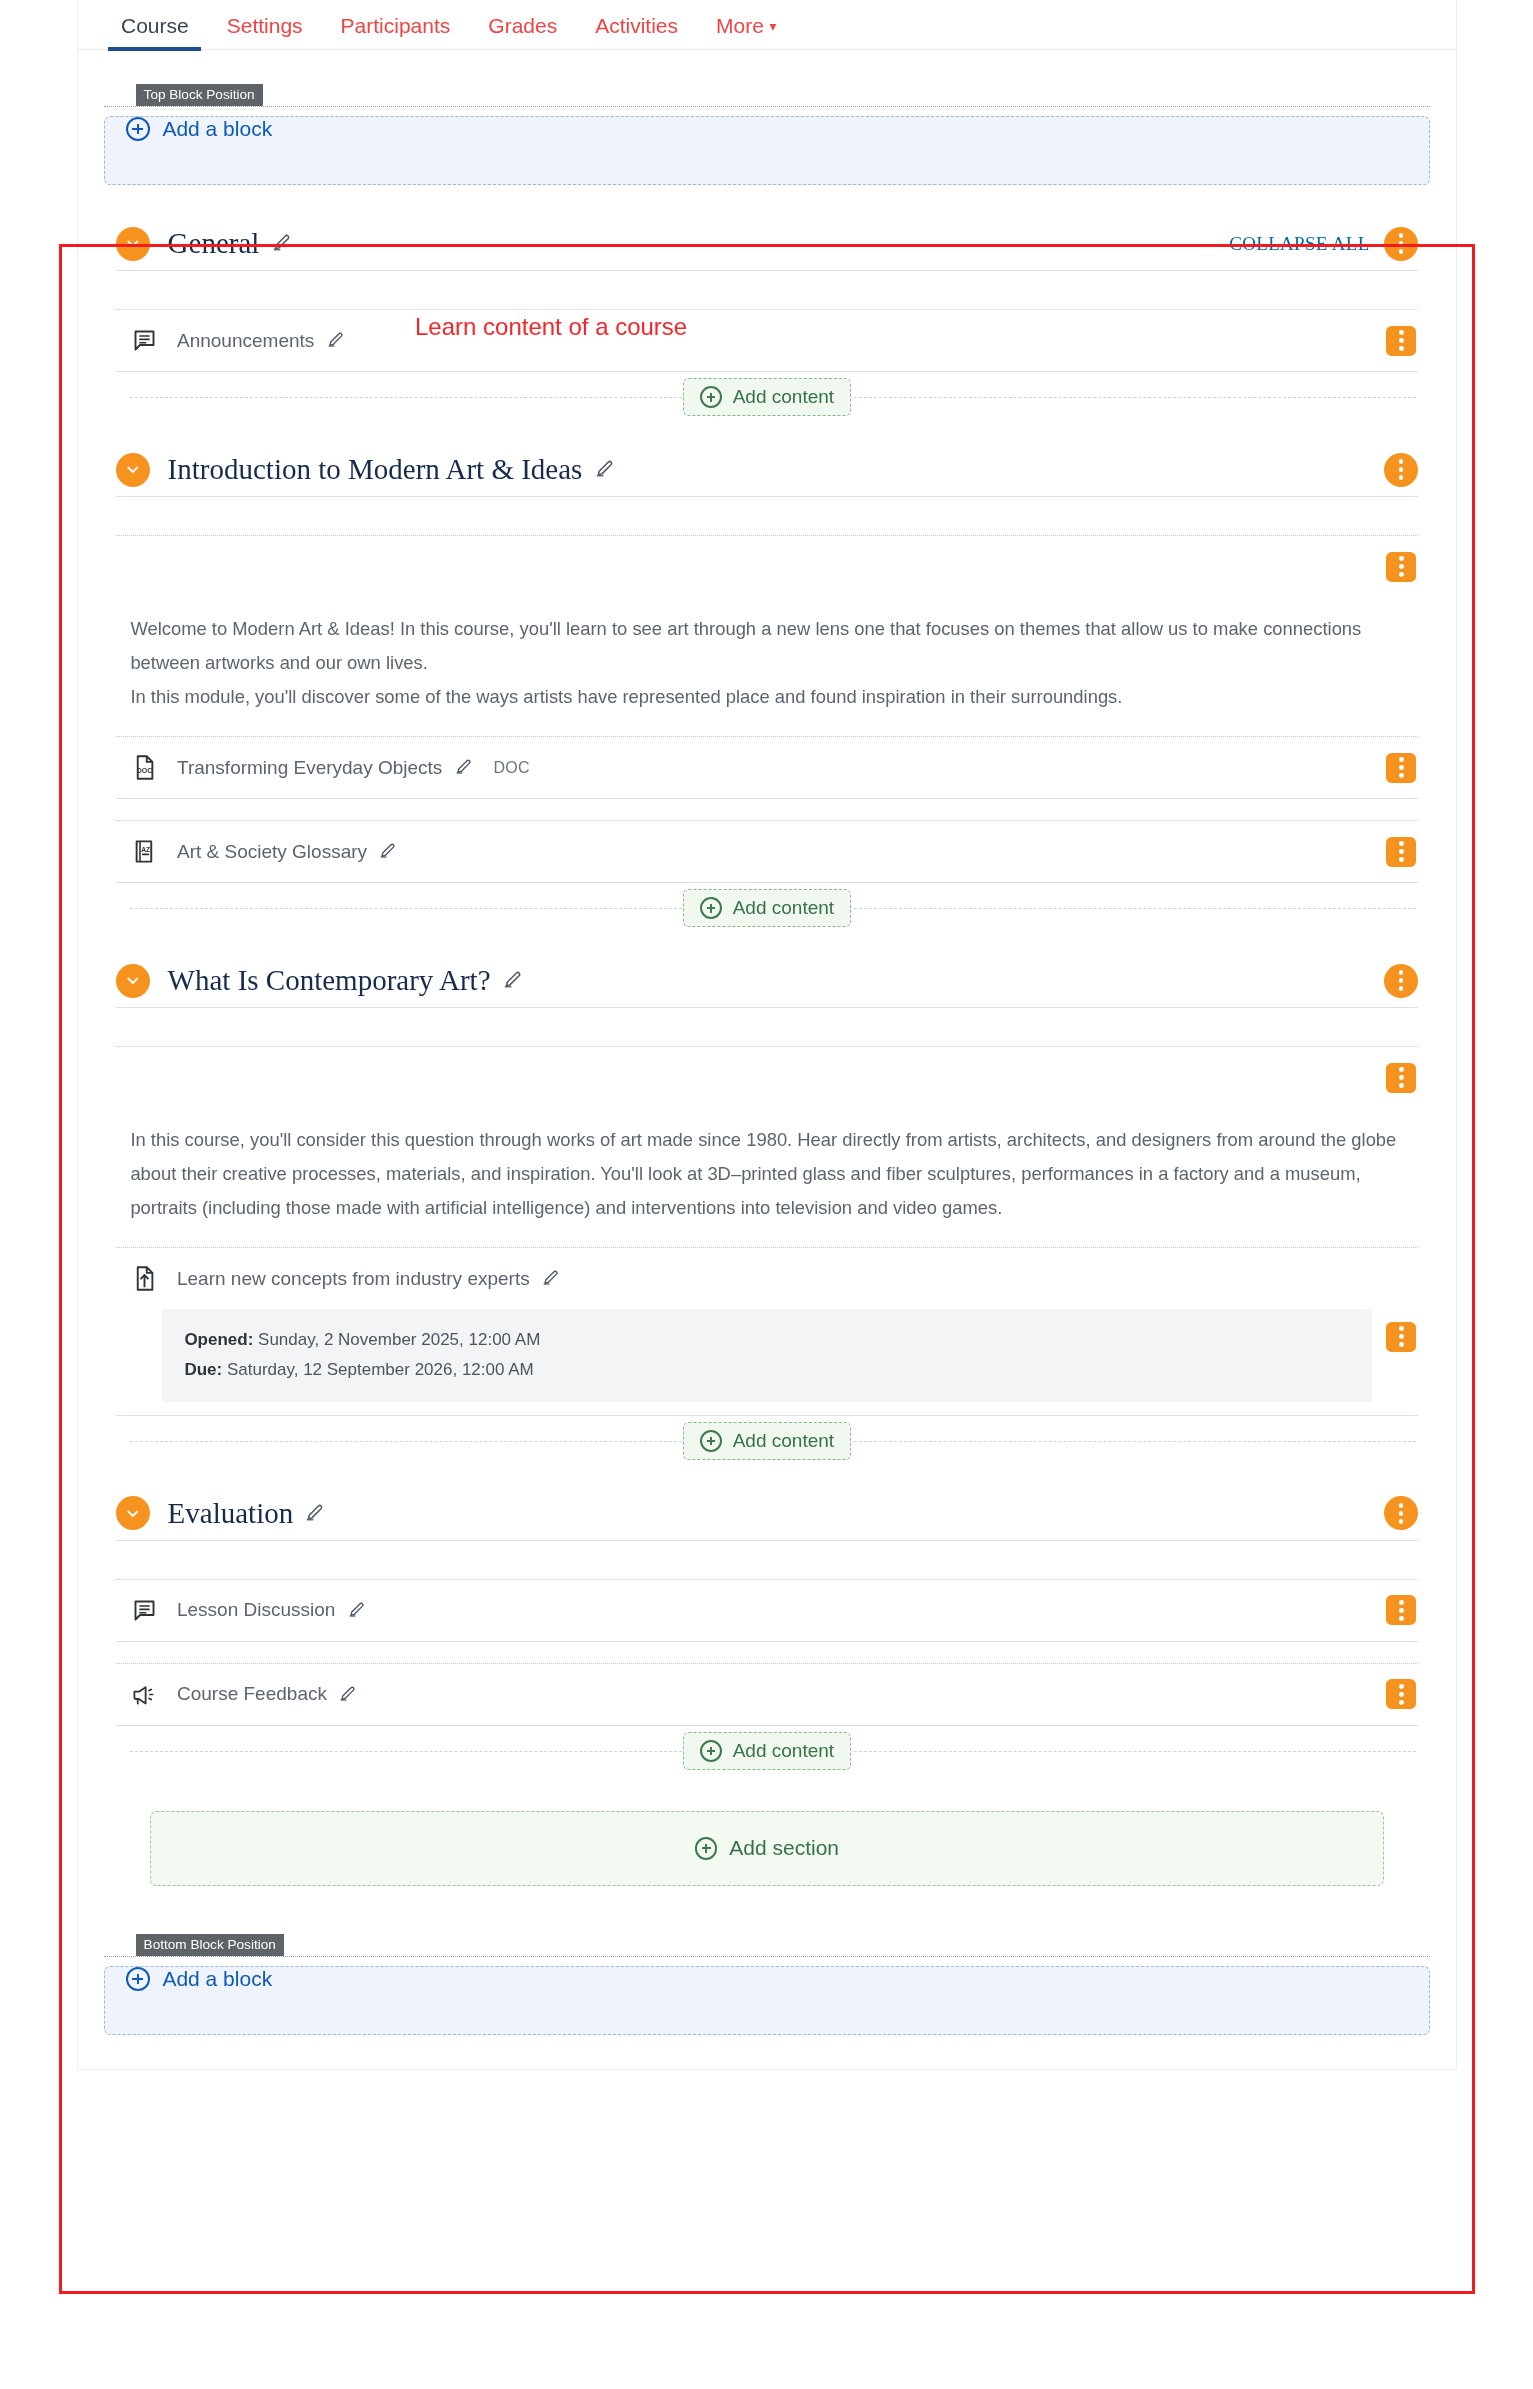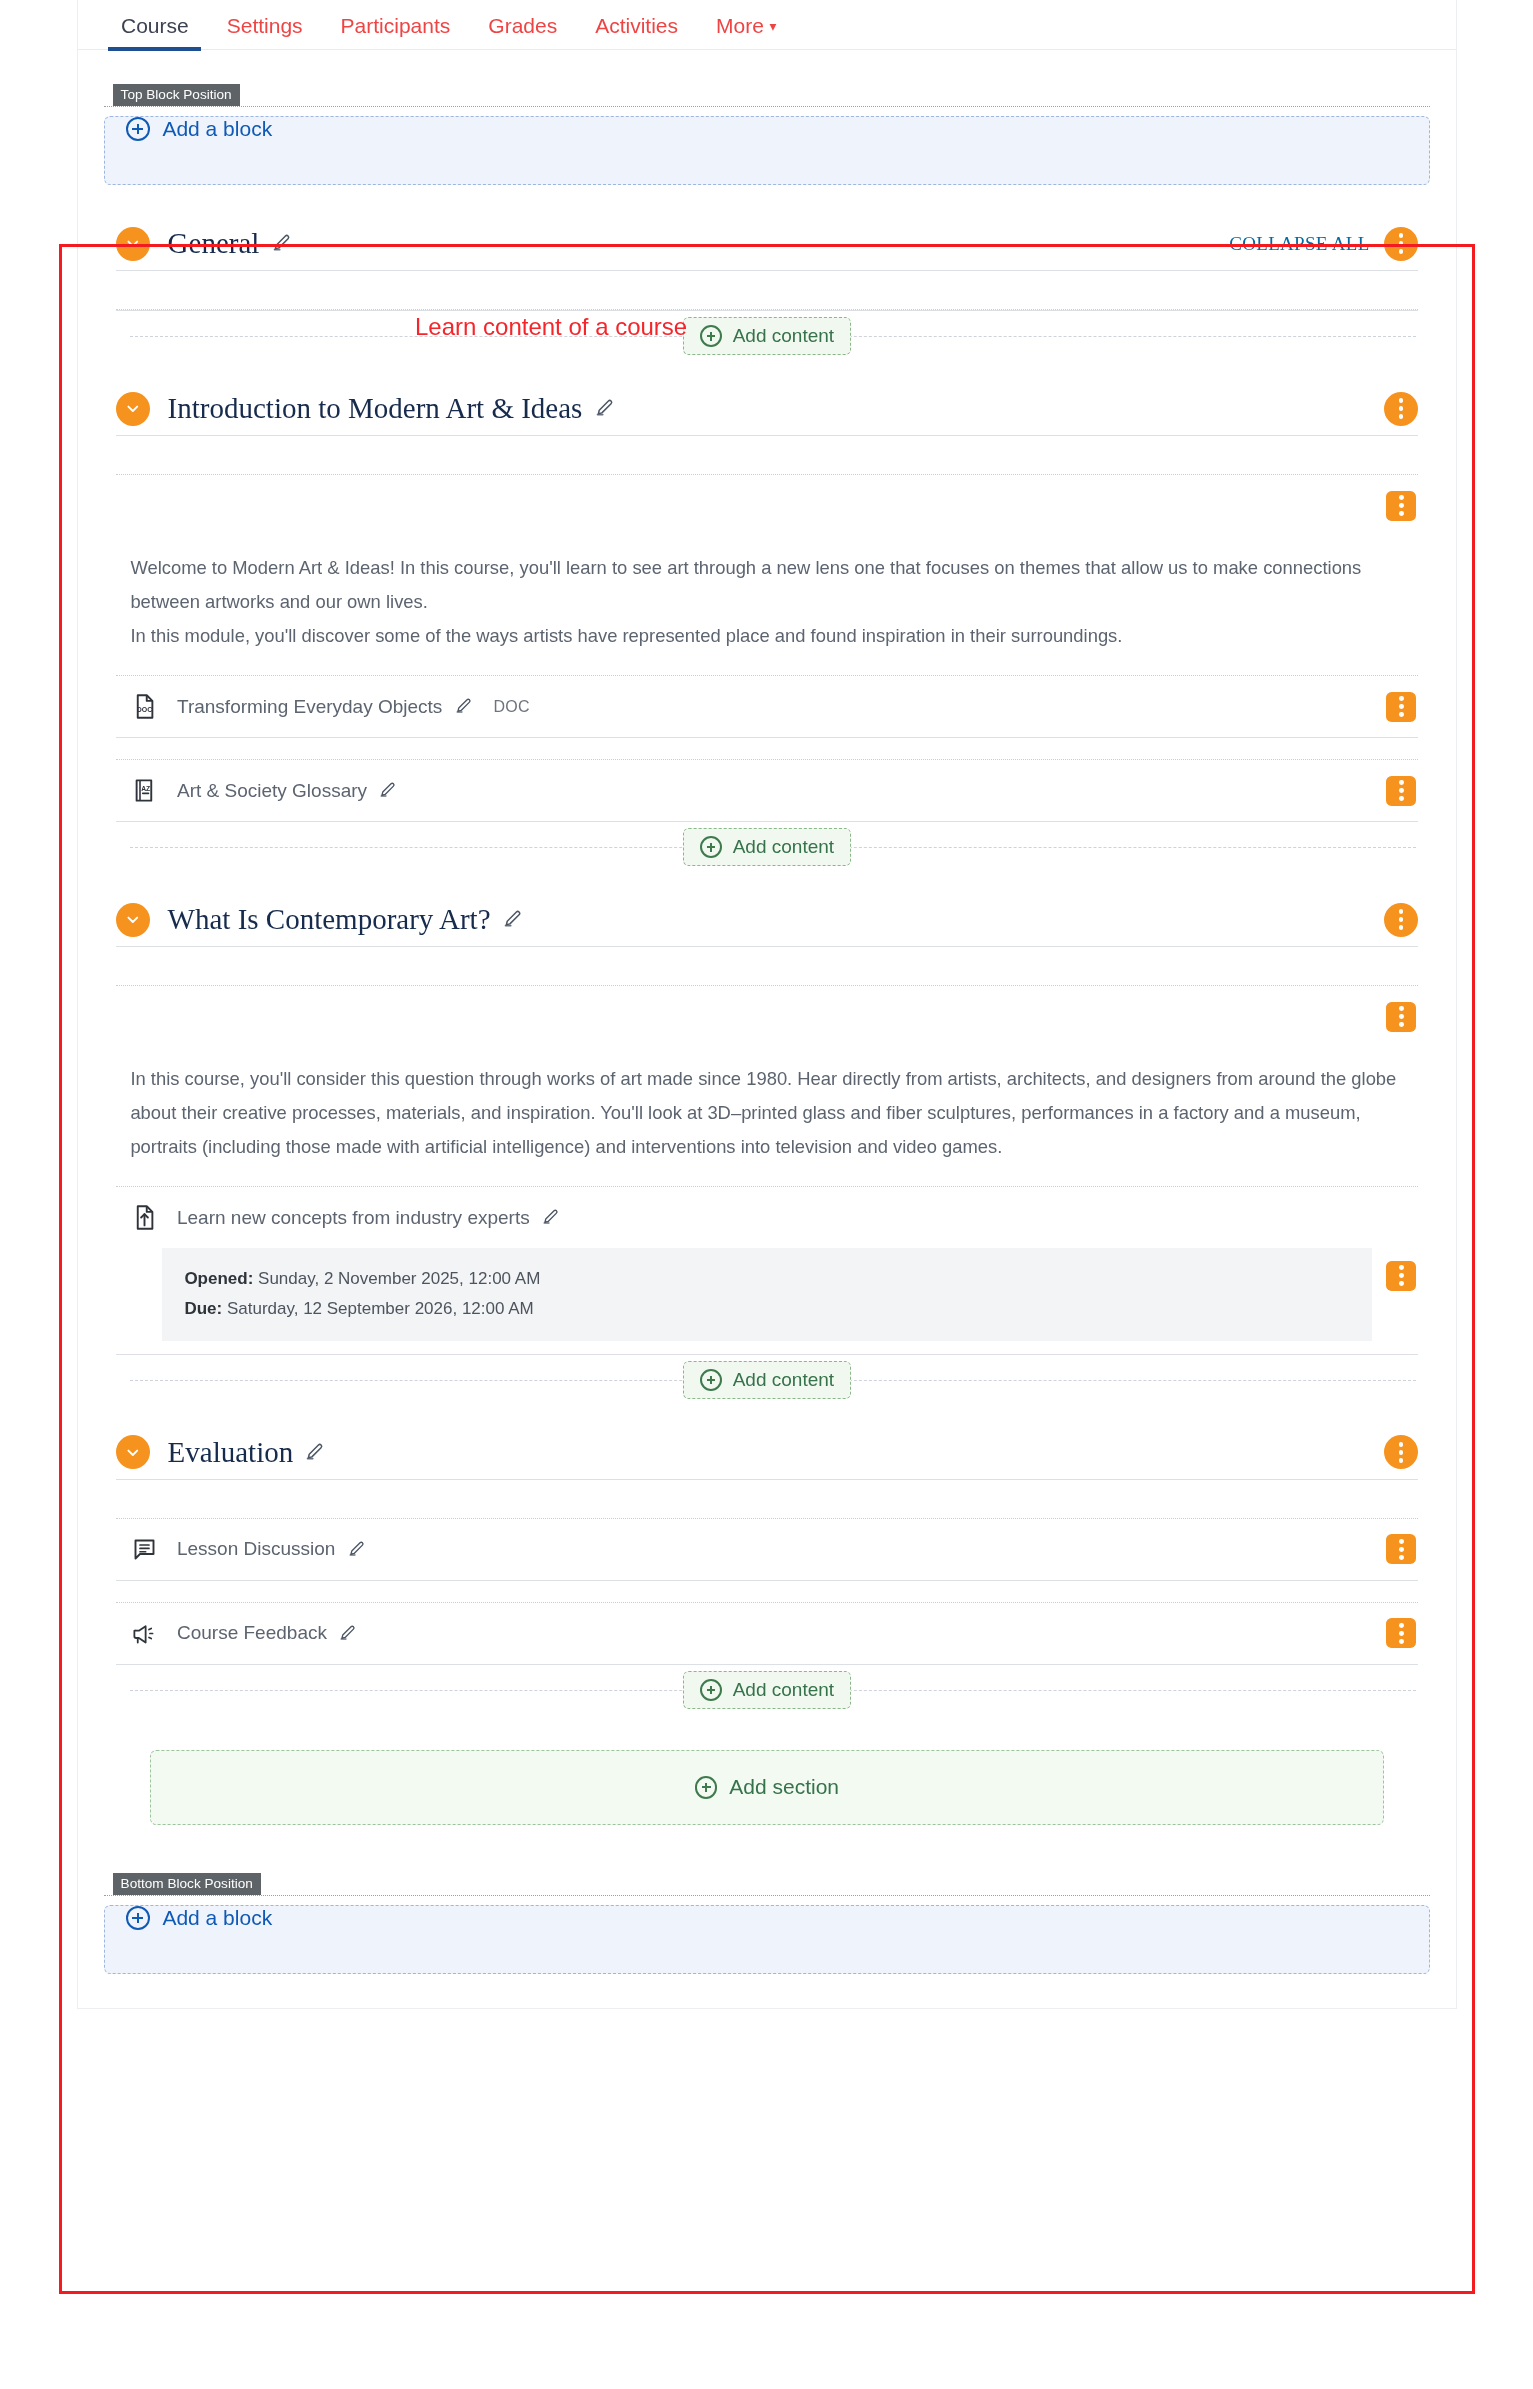--- a/index.html
+++ b/index.html
@@ -70,21 +70,21 @@
   .zone-wrap { position: relative; padding: 0 25.6px; }
   .zone-label {
     display: inline-block;
     background: #5e6367;
     color: #fff;
     font-size: 13.6px;
     padding: 4px 8px 4.8px 8px;
     line-height: 1;
     position: relative;
     z-index: 4;
-    margin-left: 9px;
+    margin-left: 32px;
   }
   .zone-divider {
     border-top: 1.6px dotted #9aa0a6;
     margin-top: -0.8px;
     position: relative;
     z-index: 1;
   }
   .addblock {
     margin: 9.6px 25.6px 0 25.6px;
     background: #eef3fc;
@@ -380,20 +380,42 @@
                 <i></i>
                 <i></i>
               </span>
           </div>
         </div>
         <div class="hr-solid"></div>
 
         <div class="sec-gap-lg"></div>
         <div class="hr-dotted"></div>
 
+        <div class="activity">
+          <span class="act-icon">
+            <svg width="27" height="27" viewBox="0 0 24 24">
+                <path d="M4 4h16v12H8l-4 4V4z" fill="none" stroke="#2f343b" stroke-width="1.7" stroke-linejoin="round"></path>
+                <path d="M8 8h8M8 11h8M8 14h5" stroke="#2f343b" stroke-width="1.5" stroke-linecap="round"></path>
+              </svg>
+          </span>
+          <span class="act-name">Announcements</span>
+          <span class="pencil">
+            <svg width="19" height="19" viewBox="0 0 24 24">
+                <path d="M4 19h6" stroke="#6b7280" stroke-width="1.9" stroke-linecap="round"></path>
+                <path d="M16.5 3.5a2.1 2.1 0 0 1 3 3L9 17l-4 1 1-4 10.5-10.5z" fill="none" stroke="#4b5563" stroke-width="1.7" stroke-linejoin="round"></path>
+              </svg>
+          </span>
+          <span class="act-right">
+              <span class="dots-square">
+                <i></i>
+                <i></i>
+                <i></i>
+              </span>
+            </span>
+        </div>
         <div class="hr-solid"></div>
 
         <div class="addcontent-line">
           <div class="addcontent-btn">
             <span class="circ-plus green"></span>
             <span class="lbl">Add content</span>
           </div>
         </div>
       </div>
 

